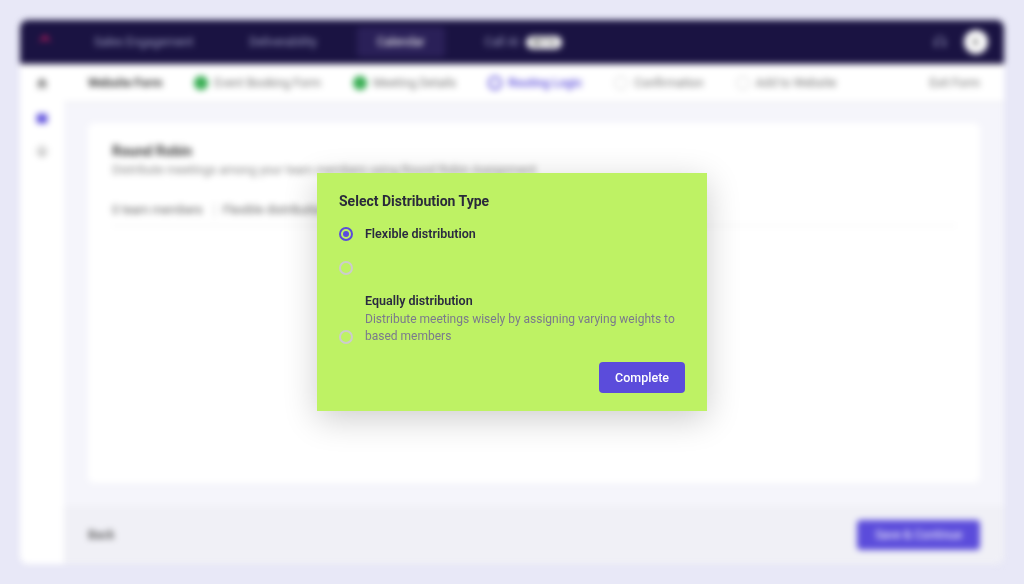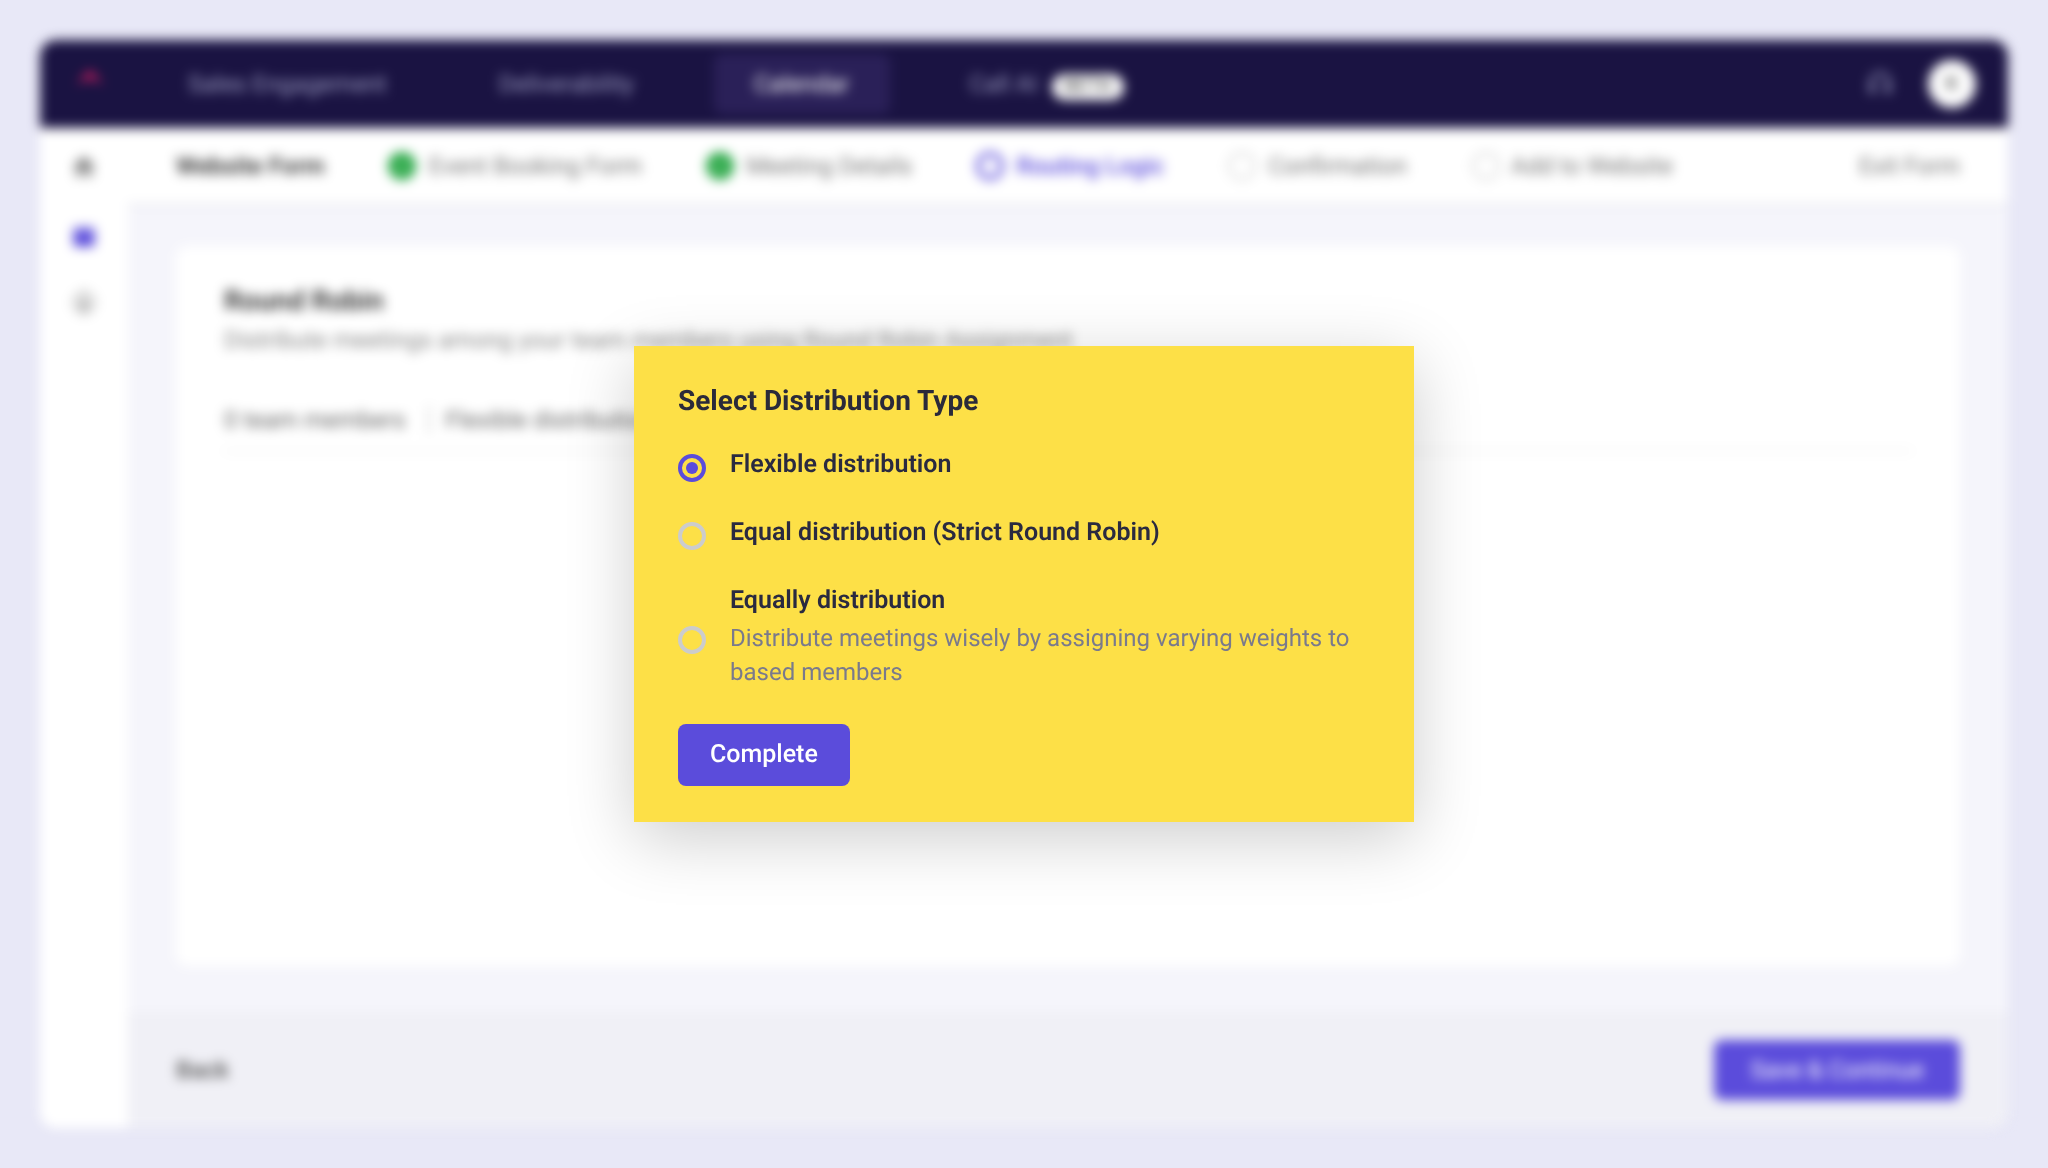--- a/index.html
+++ b/index.html
@@ -39,29 +39,29 @@
     .panel-sub { font-size: 12px; color: #888; margin-top: 4px; }
     .panel-info { margin-top: 18px; padding: 8px 0; border-bottom: 1px solid #eee; font-size: 12px; color: #666; }
     .panel-info span + span { margin-left: 8px; padding-left: 8px; border-left: 1px solid #ccc; }
     
     .footer-bar { position: absolute; bottom: 0; left: 44px; right: 0; padding: 14px 24px; display: flex; justify-content: space-between; align-items: center; background: #f0f0f6; }
     .back-btn { color: #555; font-size: 12px; font-weight: 500; }
     .save-btn { background: #5b4cdb; color: #fff; padding: 8px 18px; border-radius: 4px; font-size: 12px; }
     
     
     .modal-overlay { position: absolute; inset: 0; display: flex; align-items: center; justify-content: center; }
-    .modal { background: #fde047; width: 390px; border-radius: 0; box-shadow: 0 8px 32px rgba(0,0,0,0.2); padding: 20px 22px 18px; }
+    .modal { background: #bef264; width: 390px; border-radius: 0; box-shadow: 0 8px 32px rgba(0,0,0,0.2); padding: 20px 22px 18px; }
     .modal-title { font-weight: 700; font-size: 14px; color: #2a2a3a; margin-bottom: 16px; }
-    .radio-option { display: flex; gap: 12px; margin-bottom: 18px; align-items: center; }
+    .radio-option { display: flex; gap: 12px; margin-bottom: 18px; align-items: flex-end; }
     .radio-circle { width: 14px; height: 14px; border: 2px solid #ccc; border-radius: 50%; flex-shrink: 0; margin-top: 2px; position: relative; }
     .radio-circle.selected { border-color: #5b4cdb; }
     .radio-circle.selected::after { content: ''; position: absolute; inset: 2px; background: #5b4cdb; border-radius: 50%; }
     .option-label { font-weight: 600; font-size: 12.5px; color: #2a2a40; }
     .option-desc { font-size: 12px; color: #7a7a8c; margin-top: 3px; line-height: 1.4; }
-    .modal-footer { display: flex; justify-content: flex-start; margin-top: 8px; }
+    .modal-footer { display: flex; justify-content: flex-end; margin-top: 8px; }
     .complete-btn { background: #5b4cdb; color: #fff; border: none; padding: 8px 16px; border-radius: 4px; font-size: 12.5px; font-weight: 500; cursor: pointer; }
   </style>
 </head>
 <body>
 
 <div class="app-frame">
   <div class="top-nav">
     <div class="logo">
       <svg viewBox="0 0 24 24" fill="none">
           <path d="M3 12 L12 3 L21 12 L12 8 Z" fill="#e91e63"></path>
@@ -148,21 +148,20 @@
     <div class="radio-option">
       <div class="radio-circle selected"></div>
       <div>
         <div class="option-label">Flexible distribution</div>
       </div>
     </div>
 
     <div class="radio-option">
       <div class="radio-circle"></div>
       <div>
-        <div class="option-label">Equal distribution (Strict Round Robin)</div>
       </div>
     </div>
 
     <div class="radio-option">
       <div class="radio-circle"></div>
       <div>
         <div class="option-label">Equally distribution</div>
         <div class="option-desc">Distribute meetings wisely by assigning varying weights to based members</div>
       </div>
     </div>

